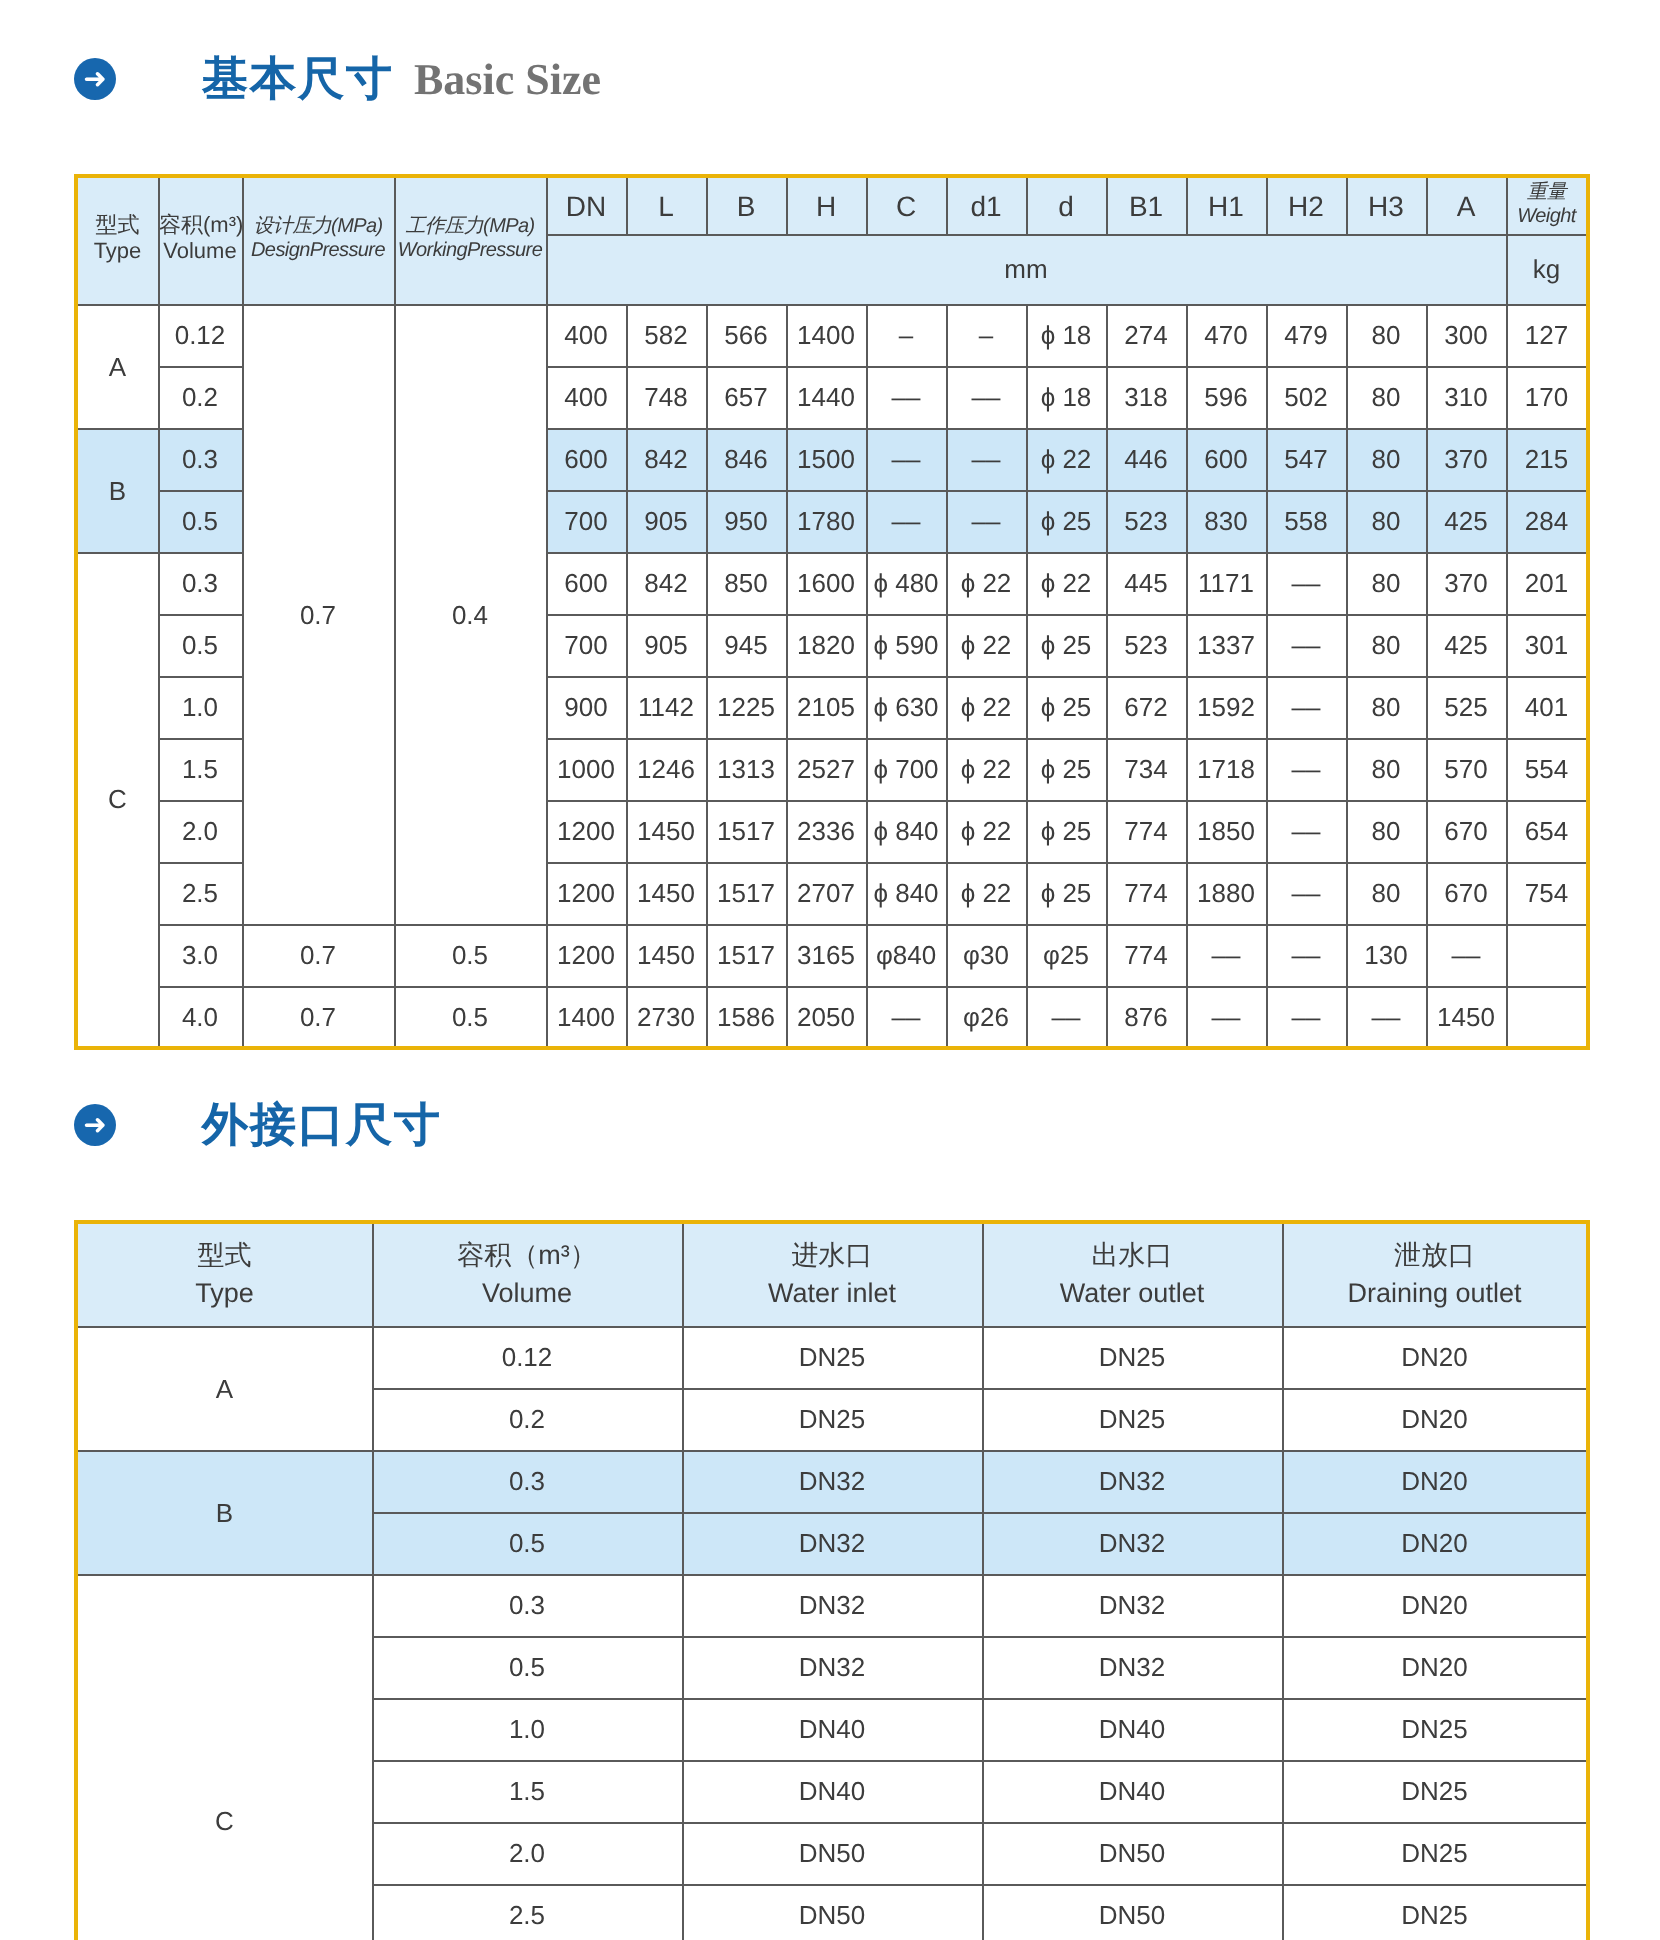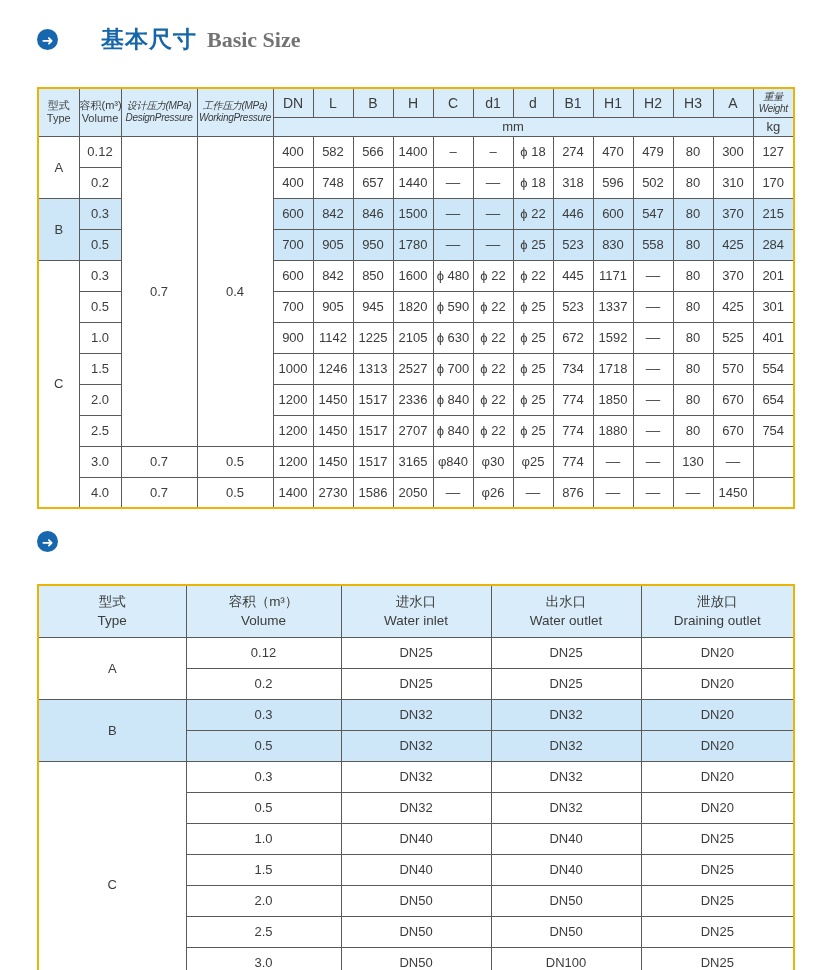--- a/index.html
+++ b/index.html
@@ -38,21 +38,21 @@
   th, td {
     border: 1px solid #5a5a5a;
     text-align: center; vertical-align: middle;
     padding: 0; overflow: hidden; white-space: nowrap;
   }
   thead th { background: #d9ecf9; font-weight: normal; }
   tr.hl td { background: #cde7f8; }
 
   
   #basic-table thead tr.r1 th { height: 29px; }
-  #basic-table thead tr.r2 th { height: 19px; font-size: 13px; }
+  #basic-table thead tr.r2 th { height: 35px; font-size: 13px; }
   #basic-table tbody tr { height: 31px; }
   #basic-table tbody td { font-size: 13px; }
   #basic-table .h2line { font-size: 11px; line-height: 1.25; }
   #basic-table .hsmall { font-size: 10px; line-height: 1.2; letter-spacing: -0.3px; font-style: italic; }
   #basic-table .hdim { font-size: 14px; }
 
   
   #ext-table thead th { height: 52px; font-size: 13.5px; line-height: 1.45; }
   #ext-table tbody tr { height: 31px; }
   #ext-table tbody td { font-size: 13px; }
@@ -332,20 +332,21 @@
           <td>1450</td>
           <td></td>
         </tr>
       </tbody>
   </table>
 
   <div class="gap"></div>
 
   <div class="sec-title">
     <span class="bullet">➜</span>
+    <span class="t-zh">外接口尺寸</span>
   </div>
 
   <table id="ext-table">
     <colgroup>
       <col style="width:148px">
         <col style="width:155px">
         <col style="width:150px">
       <col style="width:150px">
         <col style="width:153px">
     </colgroup>

